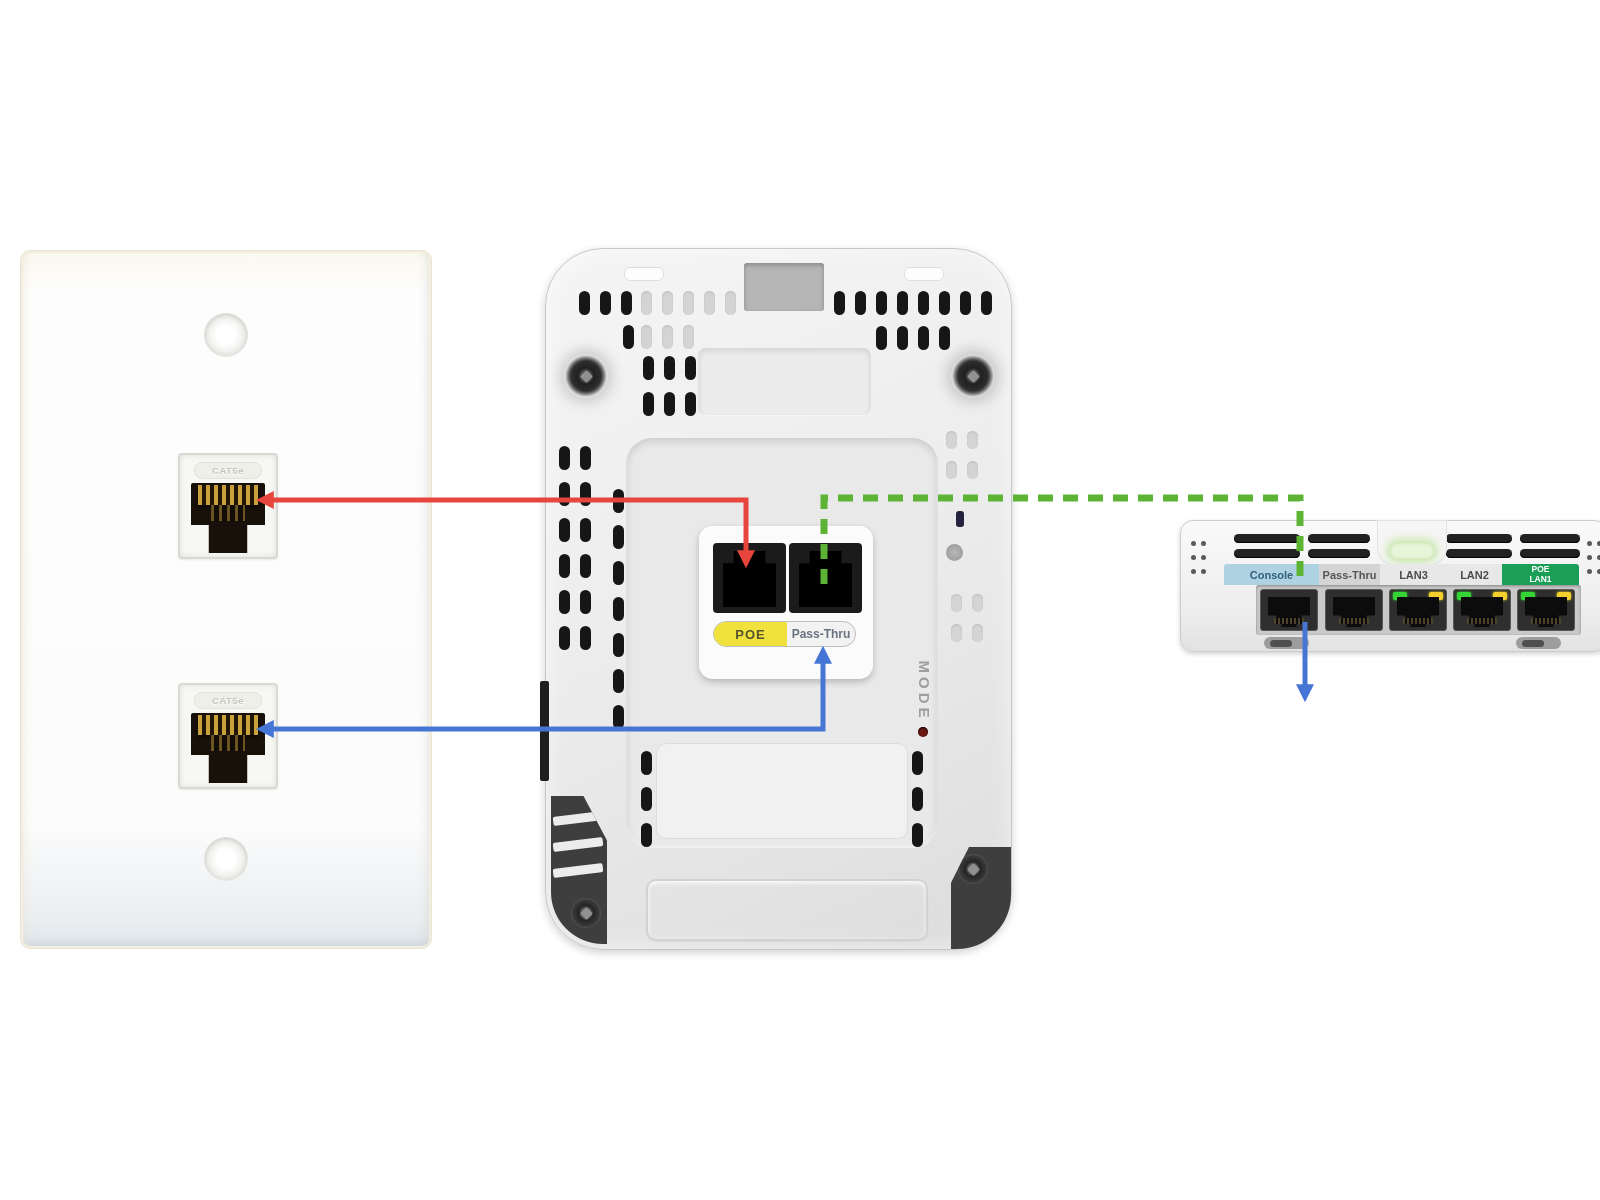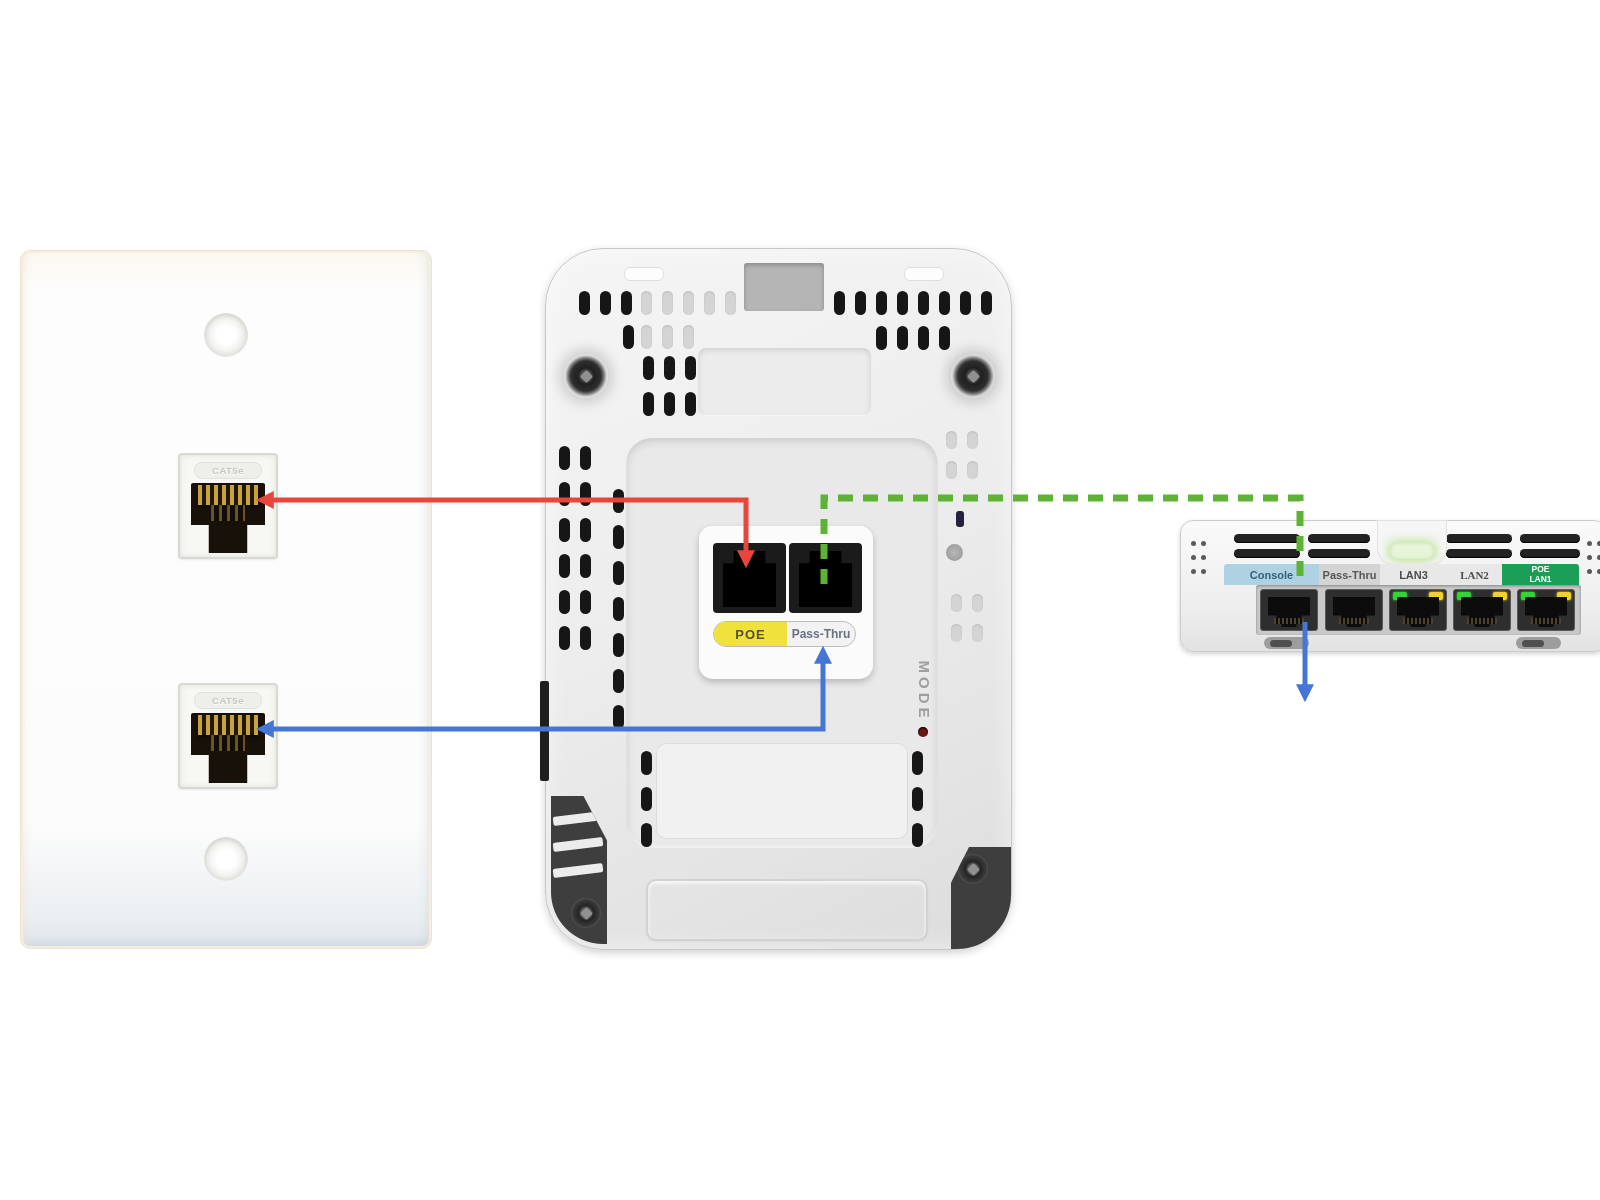--- a/index.html
+++ b/index.html
@@ -78,21 +78,21 @@
   .slot{position:absolute;height:9px;background:#222;border-radius:4.5px;box-shadow:inset 0 -1px 1px #000;}
   .sw-notch{left:197px;top:0;width:68px;height:43px;background:#f6f6f6;border-radius:0 0 16px 16px;
       box-shadow:0 0 0 1px #e2e2e2;}
   .sw-led{position:absolute;left:12px;top:22px;width:44px;height:16px;border-radius:8px;background:#e6f4d8;
       box-shadow:0 0 10px 3px rgba(186,226,150,.9), inset 0 0 3px #c8e6a8;}
   .sw-labels{left:43px;top:43px;width:355px;height:21px;display:flex;font-weight:bold;}
   .sw-labels .seg{display:flex;align-items:center;justify-content:center;font-size:11px;color:#4c4c4c;height:100%;}
   .seg.console{width:95px;background:var(--console-bg);color:#33607a;border-radius:3px 0 0 0;}
   .seg.passthru{width:61px;background:#d4d4d4;color:#575757;}
   .seg.lan3{width:67px;background:#e8e8e8;}
-  .seg.lan2{width:55px;background:#e8e8e8;font-family:Liberation Serif, serif;}
+  .seg.lan2{width:55px;background:#e8e8e8;}
   .seg.poelan1{width:77px;background:var(--poe-lan1-bg);color:#fff;flex-direction:column;
       font-size:8.5px;line-height:1.1;border-radius:0 3px 0 0;}
   .sw-ports{left:75px;top:64px;width:325px;height:50px;background:#c9c9c9;border-radius:3px;
       box-shadow:inset 0 1px 3px rgba(0,0,0,.35);}
   .rj45f{position:absolute;top:4px;width:58px;height:42px;background:#2e2e2e;border:1px solid #585858;
       border-radius:3px;box-sizing:border-box;}
   .rj45f .sil{position:absolute;left:7px;top:7px;width:42px;height:30px;background:#0c0c0c;
       clip-path:polygon(0 0,100% 0,100% 62%,80% 62%,80% 82%,68% 82%,68% 100%,32% 100%,32% 82%,20% 82%,20% 62%,0 62%);}
   .rj45f .teeth{position:absolute;left:13px;bottom:6px;width:30px;height:6px;
       background:repeating-linear-gradient(90deg,#4d422a 0 2px,#0c0c0c 2px 4px);}

